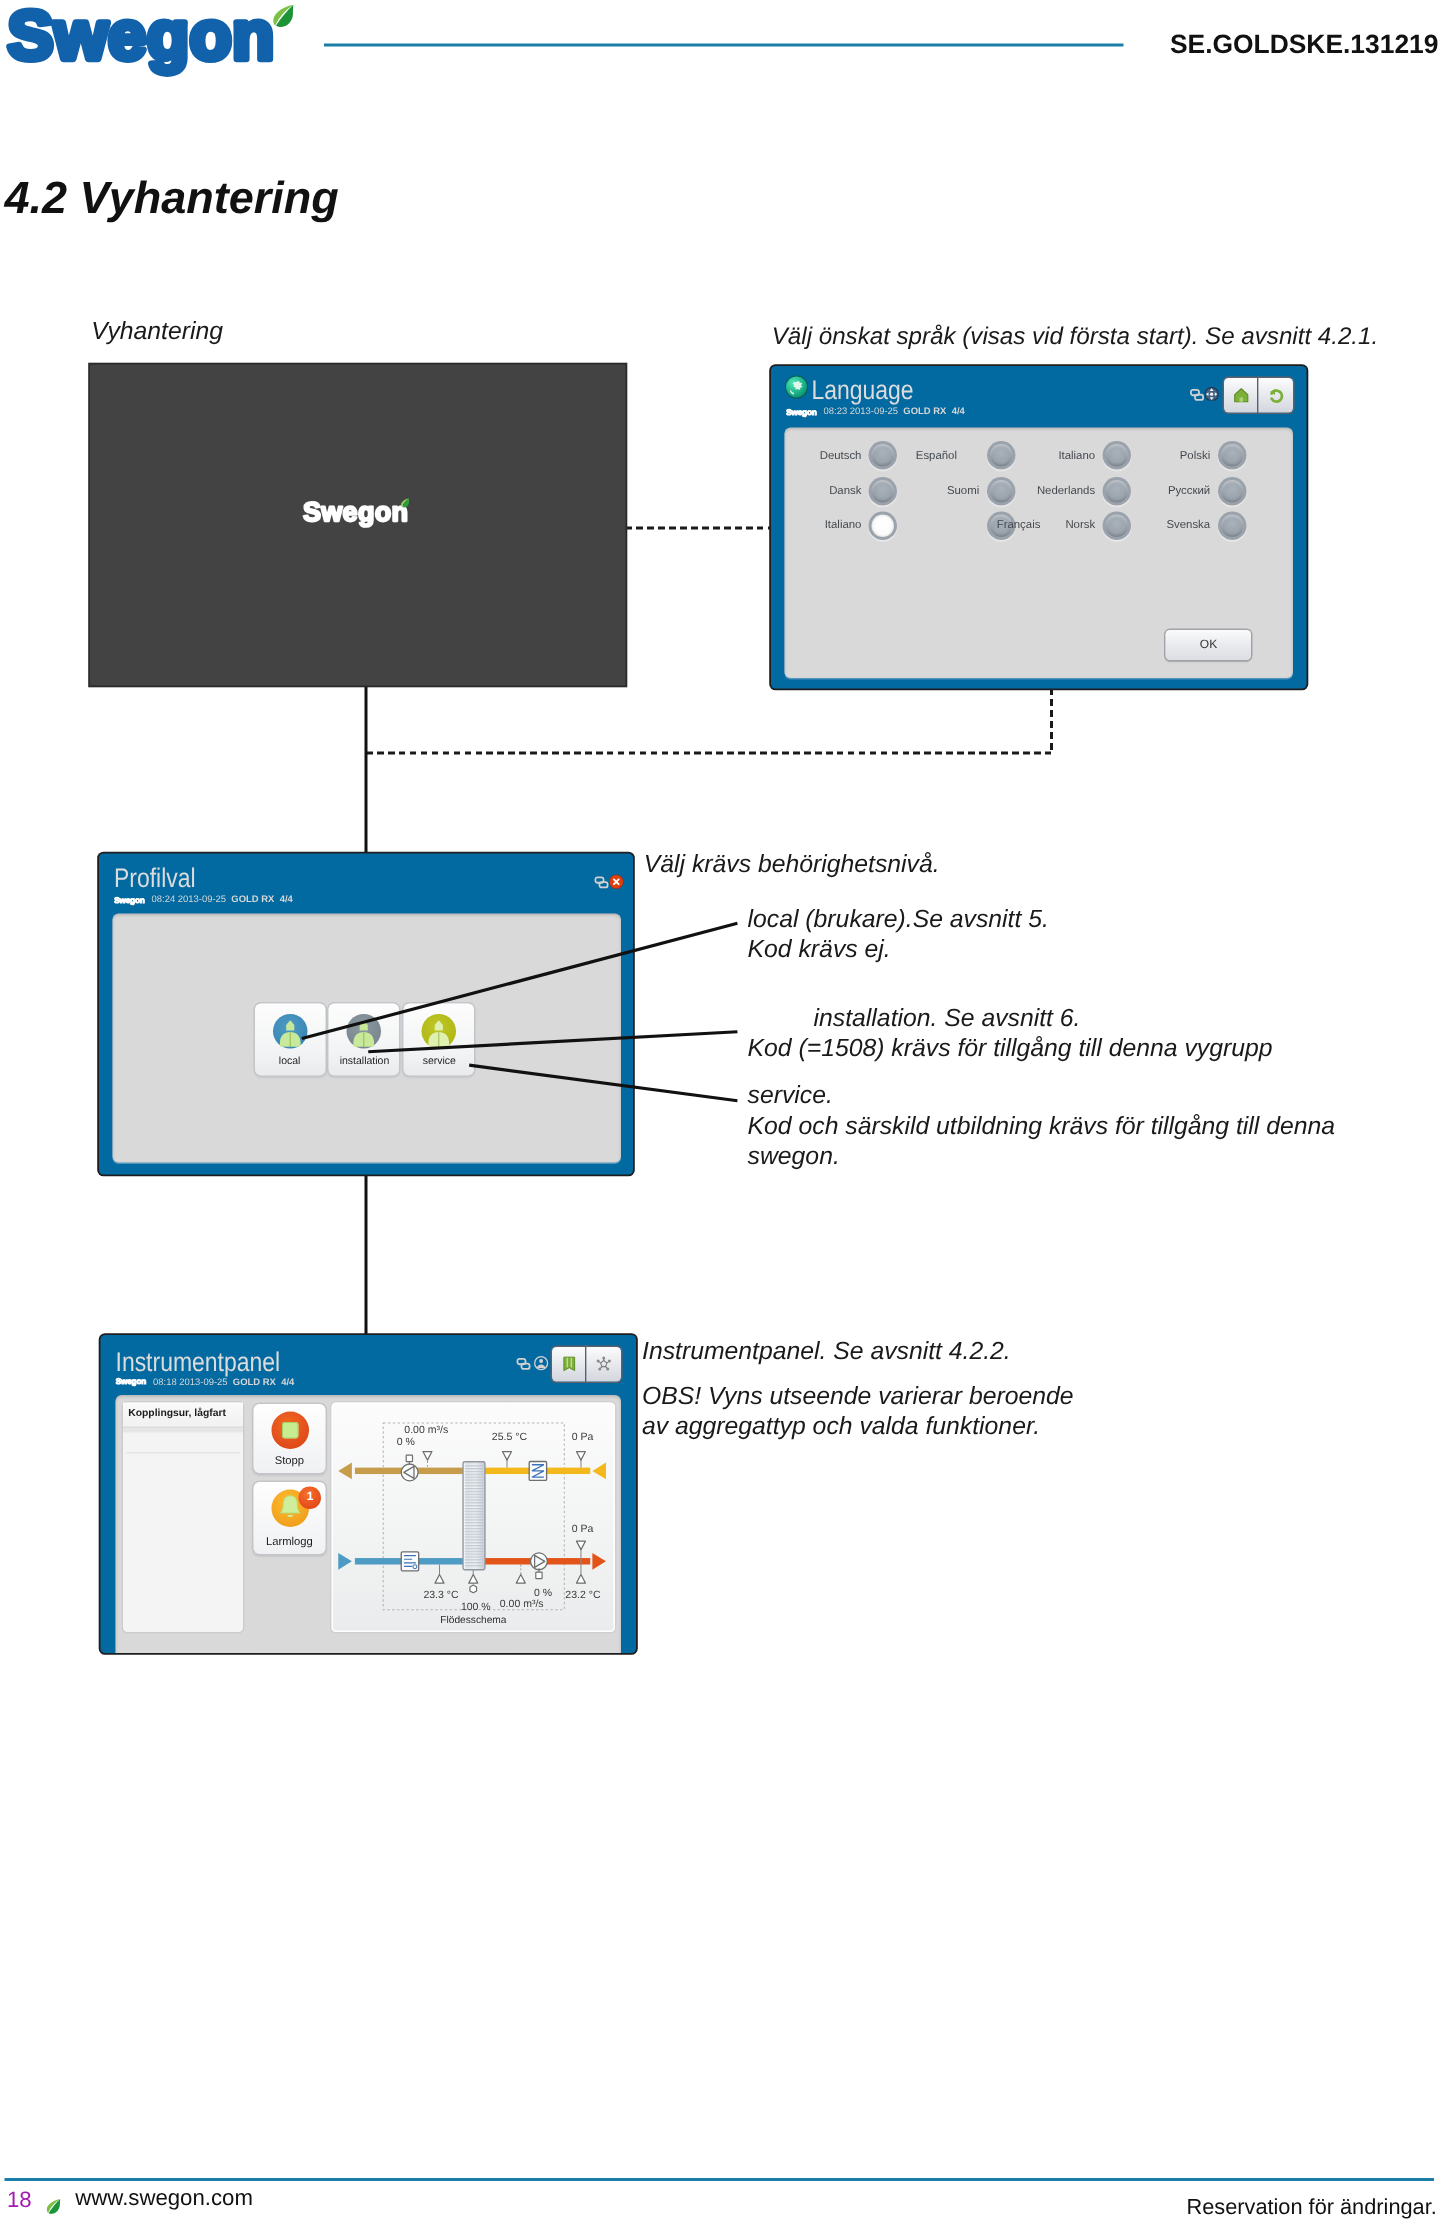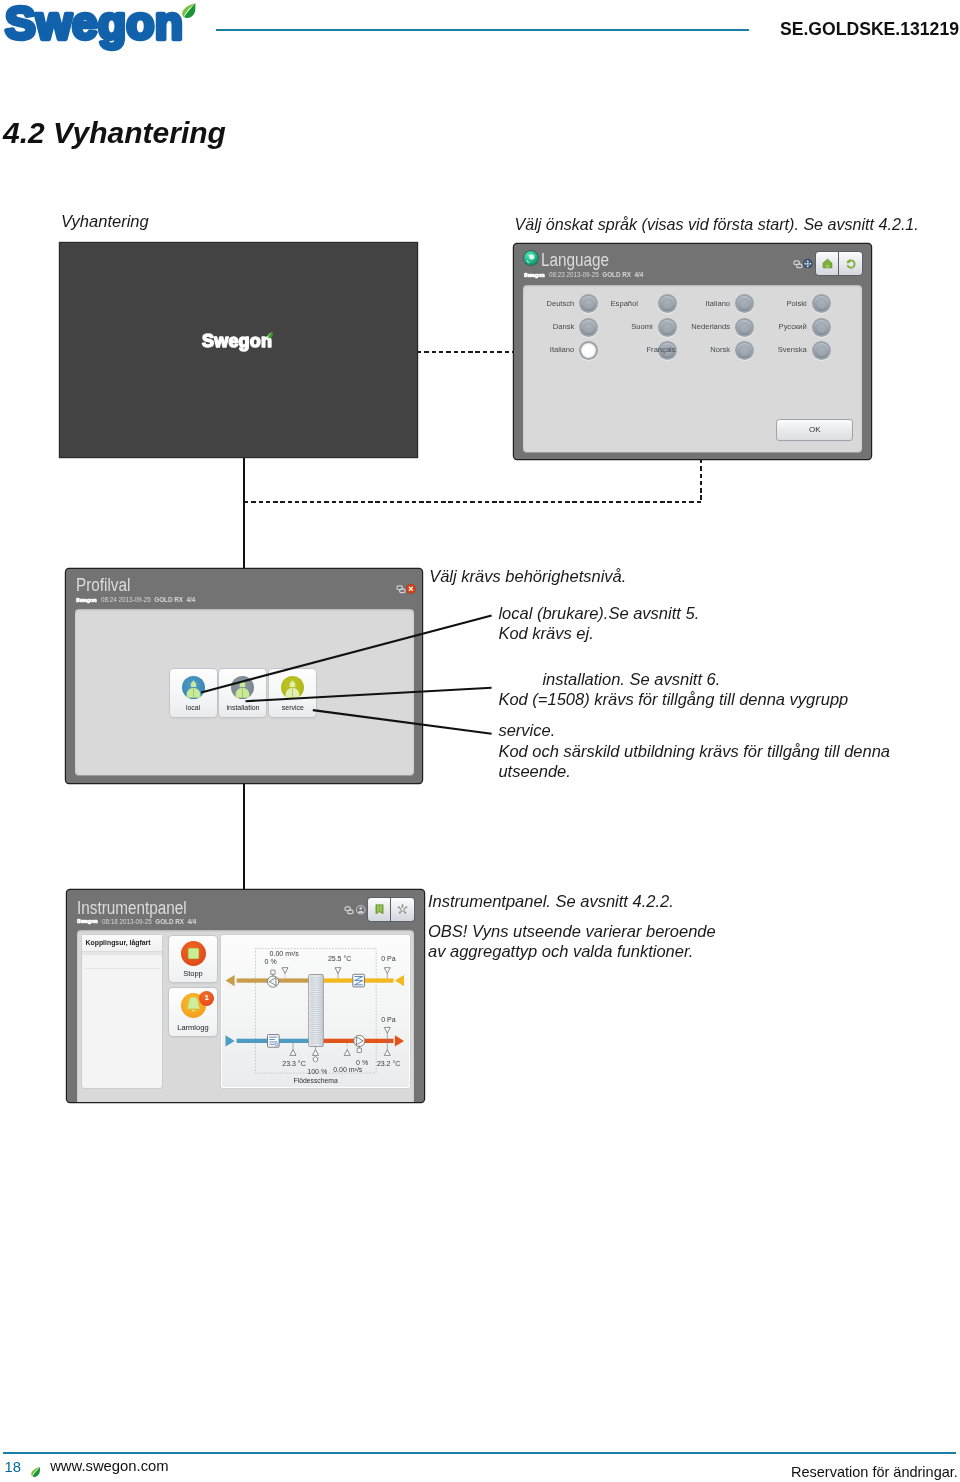--- a/index.html
+++ b/index.html
@@ -1,27 +1,27 @@
 <!DOCTYPE html>
 <html><head>
 <meta charset="utf-8">
 <style>
 html,body{margin:0;padding:0;}
 body{width:960px;height:1482px;background:#fff;font-family:"Liberation Sans",sans-serif;position:relative;overflow:hidden;}
 .abs{position:absolute;}
 #doccode{left:780px;top:19px;font-size:17.6px;font-weight:bold;letter-spacing:0px;color:#111;white-space:nowrap;}
 #sectitle{left:3px;top:116px;font-size:30px;font-weight:bold;font-style:italic;color:#111;letter-spacing:0px;white-space:nowrap;}
 .cap{font-style:italic;font-size:16.5px;color:#1a1a1a;white-space:nowrap;line-height:1;}
-.screen{background:#737373;border-radius:3px;overflow:hidden;}
+.screen{background:#0369a1;border-radius:3px;overflow:hidden;}
 .sc-title{color:#dcdcdc;font-size:18px;font-weight:normal;font-family:"Liberation Sans",sans-serif;transform:scaleX(0.85);transform-origin:left top;white-space:nowrap;}
 .sc-status{font-size:6.3px;color:#d6d6d6;white-space:nowrap;}
 .sc-status b{font-weight:bold;}
 .sc-body{background:#d9d9d9;border-radius:4px;box-shadow:inset 0 1px 2px rgba(0,0,0,.18),0 1px 0 rgba(255,255,255,.3);}
 #frule{left:3px;top:1452px;width:953px;height:2.2px;background:#1b7ea6;}
-#fpage{left:4.6px;top:1459.4px;font-size:14.8px;color:#0369a1;}
+#fpage{left:4.6px;top:1459.4px;font-size:14.8px;color:#a21caf;}
 #fweb{left:50.2px;top:1457.7px;font-size:14.8px;color:#111;white-space:nowrap;}
 #fres{left:791px;top:1464.4px;font-size:14.5px;color:#111;white-space:nowrap;}
 .dash-h{background:repeating-linear-gradient(to right,#1a1a1a 0 4.4px,rgba(0,0,0,0) 4.4px 7.3px);height:2px;}
 .dash-v{background:repeating-linear-gradient(to bottom,#1a1a1a 0 4.4px,rgba(0,0,0,0) 4.4px 7.3px);width:2px;}
 .sol{background:#111;}
 .radio{position:absolute;width:19px;height:19px;border-radius:50%;background:#9aa2ac;box-shadow:0 1px 1px rgba(255,255,255,.55);}
 .radio.on{background:#9aa2ac;}
 .radio i{position:absolute;left:2px;top:2px;right:2px;bottom:2px;border-radius:50%;background:radial-gradient(circle at 50% 38%,#a9b1ba 0%,#9aa2ac 60%,#8c95a0 100%);box-shadow:inset 0 1px 2px rgba(255,255,255,.45),inset 0 -1px 2px rgba(0,0,0,.22);}
 .radio.on i{background:radial-gradient(circle at 50% 40%,#ffffff 0%,#fafafa 70%,#eceef0 100%);box-shadow:inset 0 0 2px rgba(0,0,0,.18);}
 .rlbl{position:absolute;font-size:7.6px;color:#44494f;text-align:right;white-space:nowrap;}
@@ -48,21 +48,21 @@
 
 <div class="abs cap" style="left:60.9px;top:213.4px;">Vyhantering</div>
 <div class="abs cap" style="left:514.5px;top:216.2px;font-size:16.1px;">Välj önskat språk (visas vid första start). Se avsnitt 4.2.1.</div>
 <div class="abs cap" style="left:429.2px;top:568.0px;">Välj krävs behörighetsnivå.</div>
 <div class="abs cap" style="left:498.4px;top:604.7px;">local (brukare).Se avsnitt 5.</div>
 <div class="abs cap" style="left:498.4px;top:625.3px;">Kod krävs ej.</div>
 <div class="abs cap" style="left:498.4px;top:670.7px;margin-left:44px;">installation. Se avsnitt 6.</div>
 <div class="abs cap" style="left:498.4px;top:691.1px;">Kod (=1508) krävs för tillgång till denna vygrupp</div>
 <div class="abs cap" style="left:498.4px;top:722.4px;">service.</div>
 <div class="abs cap" style="left:498.4px;top:742.9px;">Kod och särskild utbildning krävs för tillgång till denna</div>
-<div class="abs cap" style="left:498.4px;top:763.0px;">utseende.</div>
+<div class="abs cap" style="left:498.4px;top:763.0px;">swegon.</div>
 <div class="abs cap" style="left:428.0px;top:892.8px;">Instrumentpanel. Se avsnitt 4.2.2.</div>
 <div class="abs cap" style="left:428.0px;top:922.5px;">OBS! Vyns utseende varierar beroende</div>
 <div class="abs cap" style="left:428.0px;top:943.0px;">av aggregattyp och valda funktioner.</div>
 
 <div class="abs dash-h" style="left:417px;top:350.5px;width:97px;"></div>
 <div class="abs dash-v" style="left:700px;top:459px;height:43px;"></div>
 <div class="abs dash-h" style="left:244px;top:501px;width:458px;"></div>
 <div class="abs sol" style="left:243px;top:457px;width:2px;height:112px;"></div>
 <div class="abs sol" style="left:243px;top:783px;width:2px;height:107px;"></div>
 
@@ -137,21 +137,21 @@
         <i></i>
       </div>
   <div class="rlbl" style="left:73.2px;top:14.0px;width:57px;text-align:center;">Español</div>
   <div class="radio" style="left:135.2px;top:33.3px;">
         <i></i>
       </div>
   <div class="rlbl" style="left:73.2px;top:37.8px;width:57px;">Suomi</div>
   <div class="radio" style="left:135.2px;top:56.4px;">
         <i></i>
       </div>
-  <div class="rlbl" style="left:68px;top:60.9px;width:57px;padding-left:28px;">Français</div>
+  <div class="rlbl" style="left:86px;top:60.9px;width:57px;padding-left:28px;">Français</div>
   <div class="radio" style="left:212.5px;top:9.5px;">
         <i></i>
       </div>
   <div class="rlbl" style="left:150.5px;top:14.0px;width:57px;">Italiano</div>
   <div class="radio" style="left:212.5px;top:33.3px;">
         <i></i>
       </div>
   <div class="rlbl" style="left:150.5px;top:37.8px;width:57px;">Nederlands</div>
   <div class="radio" style="left:212.5px;top:56.4px;">
         <i></i>
@@ -162,21 +162,21 @@
       </div>
   <div class="rlbl" style="left:227.2px;top:14.0px;width:57px;">Polski</div>
   <div class="radio" style="left:289.2px;top:33.3px;">
         <i></i>
       </div>
   <div class="rlbl" style="left:227.2px;top:37.8px;width:57px;">Русский</div>
   <div class="radio" style="left:289.2px;top:56.4px;">
         <i></i>
       </div>
   <div class="rlbl" style="left:227.2px;top:60.9px;width:57px;">Svenska</div>
-    <div class="abs" style="left:254.6px;top:135.7px;width:75px;height:19.3px;border-radius:3px;background:linear-gradient(#fbfbfb,#e7e9ec 55%,#dcdee2);box-shadow:0 0 0 1px #a0a3a8,0 1px 1px rgba(0,0,0,.18);display:flex;align-items:center;justify-content:center;font-size:8px;color:#333;text-align:right;">OK</div>
+    <div class="abs" style="left:254.6px;top:135.7px;width:57px;height:19.3px;border-radius:3px;background:linear-gradient(#fbfbfb,#e7e9ec 55%,#dcdee2);box-shadow:0 0 0 1px #a0a3a8,0 1px 1px rgba(0,0,0,.18);display:flex;align-items:center;justify-content:center;font-size:8px;color:#333;text-align:right;">OK</div>
   </div>
 </div>
 
 <div class="abs screen" id="profscreen" style="left:66px;top:569px;width:356px;height:214px;box-shadow:0 0 0 1.2px #1e1e1e;">
   <div class="abs sc-title" style="left:10px;top:6px;">Profilval</div>
   <div class="abs" style="left:9px;top:28.3px;">
       <svg width="24" height="6.3" viewBox="0 0 40 11" style="display:block">
         <text x="1" y="8.6" font-family="Liberation Sans" font-size="9.6" font-weight="bold" fill="#ffffff" stroke="#ffffff" stroke-width="1.2" stroke-linejoin="round" letter-spacing="-0.2">Swegon</text>
       </svg>
     </div>

